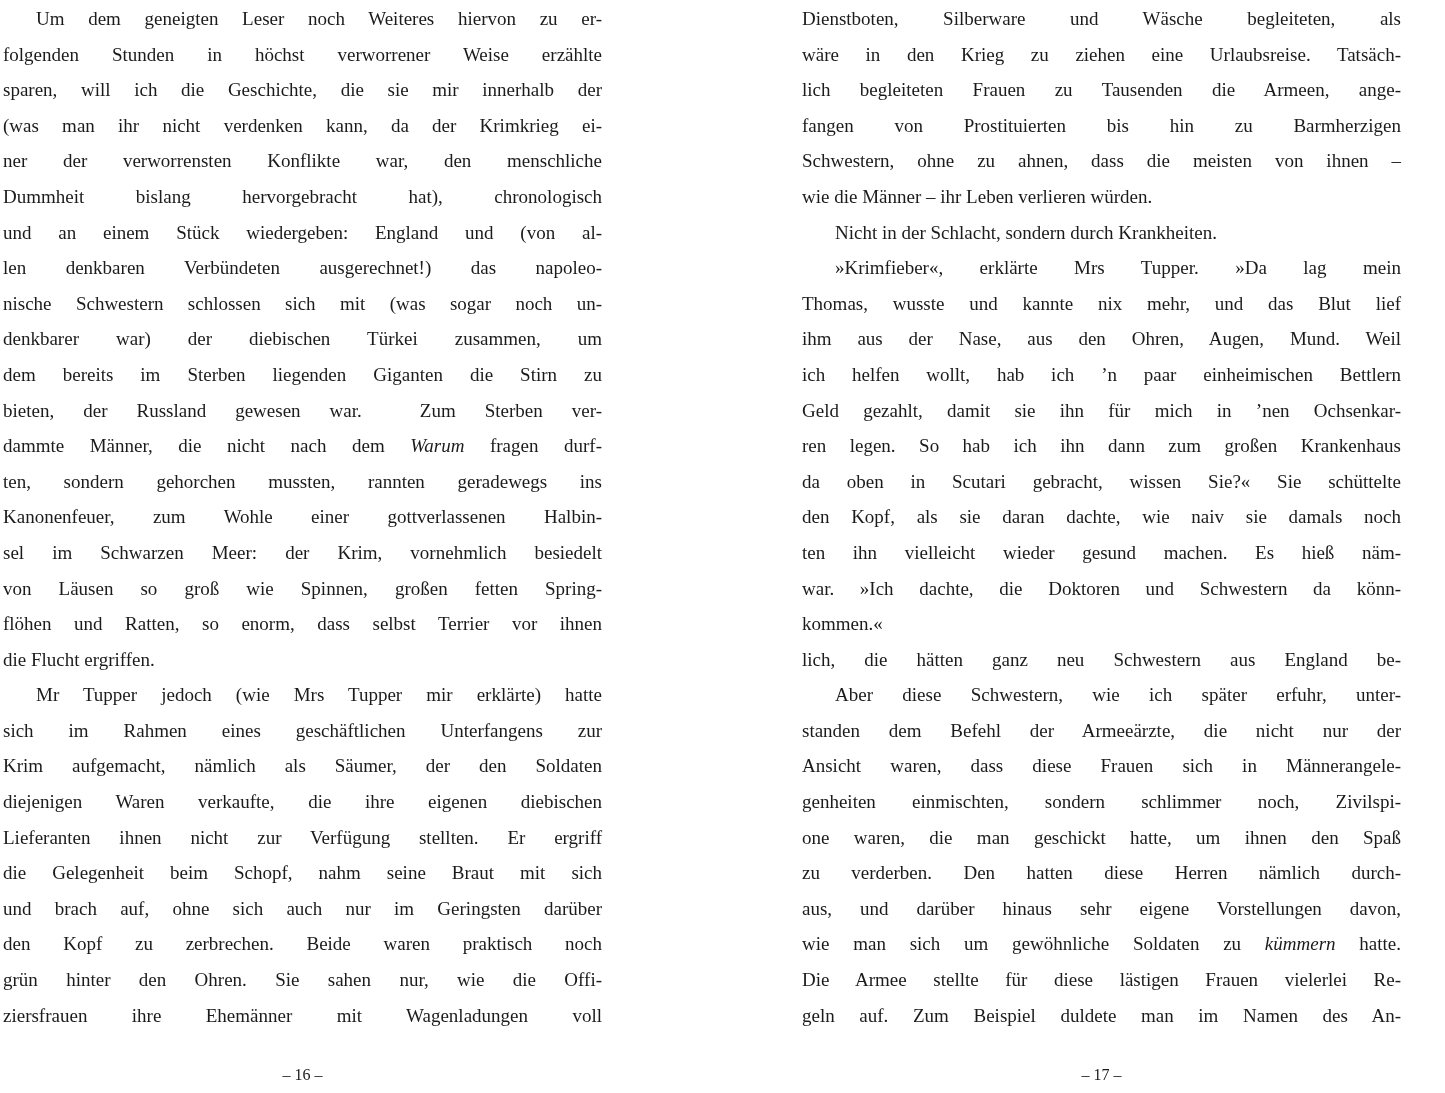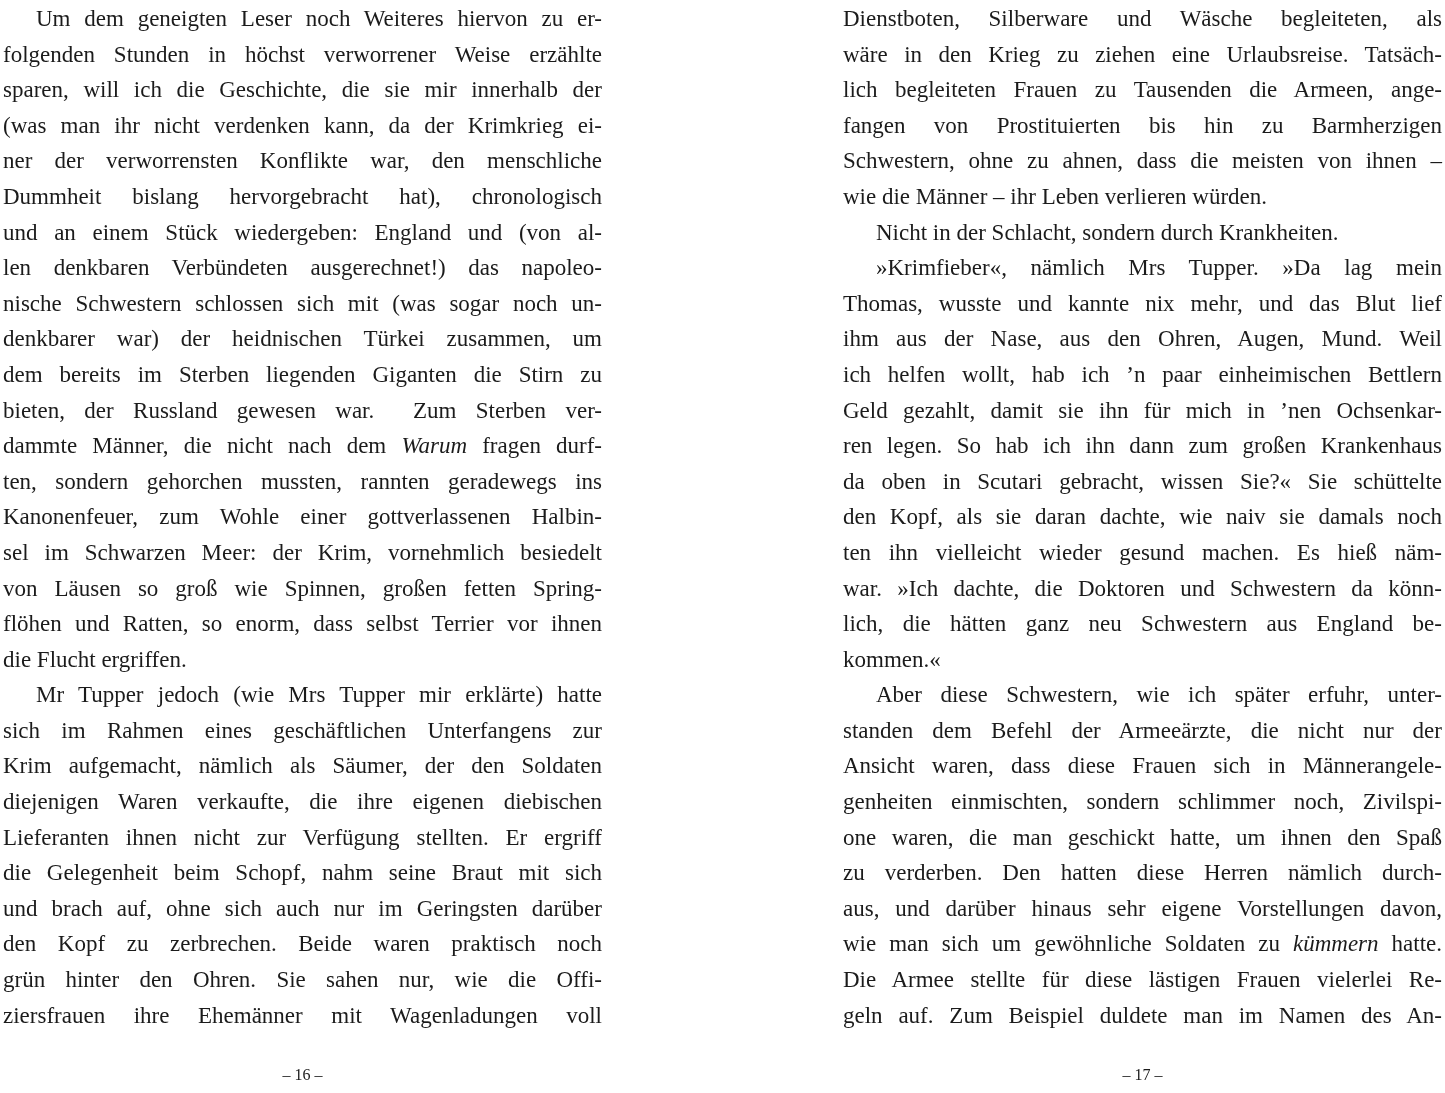--- a/index.html
+++ b/index.html
@@ -14,24 +14,24 @@
     overflow: hidden;
     font-family: "Liberation Serif", "DejaVu Serif", serif;
     color: #1b1b1b;
   }
   .page {
     position: absolute;
     top: 1px;
     width: 599px;
   }
   .page.left  { left: 3px; }
-  .page.right { left: 843px; font-family: Liberation Serif, serif; }
+  .page.right { left: 802px; font-family: Liberation Serif, serif; }
 
   .line {
-    font-size: 23px;
+    font-size: 19px;
     line-height: 35.6px;
     height: 35.6px;
     text-align: justify;
     text-align-last: justify;
     white-space: normal;
   }
   .line.indent { text-indent: 33px; }
   .line.parend { text-align-last: left; }
   .line i { font-style: italic; }
 
@@ -54,21 +54,21 @@
     <div class="page-text">
         <div class="line indent"><span>Um dem geneigten Leser noch Weiteres hiervon zu er-</span></div>
         <div class="line"><span>folgenden Stunden in höchst verworrener Weise erzählte</span></div>
         <div class="line"><span>sparen, will ich die Geschichte, die sie mir innerhalb der</span></div>
         <div class="line"><span>(was man ihr nicht verdenken kann, da der Krimkrieg ei-</span></div>
         <div class="line"><span>ner der verworrensten Konflikte war, den menschliche</span></div>
         <div class="line"><span>Dummheit bislang hervorgebracht hat), chronologisch</span></div>
         <div class="line"><span>und an einem Stück wiedergeben: England und (von al-</span></div>
         <div class="line"><span>len denkbaren Verbündeten ausgerechnet!) das napoleo-</span></div>
         <div class="line"><span>nische Schwestern schlossen sich mit (was sogar noch un-</span></div>
-        <div class="line"><span>denkbarer war) der heidnischen Türkei zusammen, um</span></div>
+        <div class="line"><span>denkbarer war) der diebischen Türkei zusammen, um</span></div>
         <div class="line"><span>dem bereits im Sterben liegenden Giganten die Stirn zu</span></div>
         <div class="line"><span>bieten, der Russland gewesen war.&nbsp; Zum Sterben ver-</span></div>
         <div class="line"><span>dammte Männer, die nicht nach dem </span><i>Warum</i><span> fragen durf-</span></div>
         <div class="line"><span>ten, sondern gehorchen mussten, rannten geradewegs ins</span></div>
         <div class="line"><span>Kanonenfeuer, zum Wohle einer gottverlassenen Halbin-</span></div>
         <div class="line"><span>sel im Schwarzen Meer: der Krim, vornehmlich besiedelt</span></div>
         <div class="line"><span>von Läusen so groß wie Spinnen, großen fetten Spring-</span></div>
         <div class="line"><span>flöhen und Ratten, so enorm, dass selbst Terrier vor ihnen</span></div>
         <div class="line parend"><span>die Flucht ergriffen.</span></div>
         <div class="line indent"><span>Mr Tupper jedoch (wie Mrs Tupper mir erklärte) hatte</span></div>
@@ -87,32 +87,32 @@
 
   <section class="page right">
     <div class="page-text">
         <div class="line"><span>Dienstboten, Silberware und Wäsche begleiteten, als</span></div>
         <div class="line"><span>wäre in den Krieg zu ziehen eine Urlaubsreise. Tatsäch-</span></div>
         <div class="line"><span>lich begleiteten Frauen zu Tausenden die Armeen, ange-</span></div>
         <div class="line"><span>fangen von Prostituierten bis hin zu Barmherzigen</span></div>
         <div class="line"><span>Schwestern, ohne zu ahnen, dass die meisten von ihnen –</span></div>
         <div class="line parend"><span>wie die Männer – ihr Leben verlieren würden.</span></div>
         <div class="line indent parend"><span>Nicht in der Schlacht, sondern durch Krankheiten.</span></div>
-        <div class="line indent"><span>»Krimfieber«, nämlich Mrs Tupper. »Da lag mein</span></div>
+        <div class="line indent"><span>»Krimfieber«, erklärte Mrs Tupper. »Da lag mein</span></div>
         <div class="line"><span>Thomas, wusste und kannte nix mehr, und das Blut lief</span></div>
         <div class="line"><span>ihm aus der Nase, aus den Ohren, Augen, Mund. Weil</span></div>
         <div class="line"><span>ich helfen wollt, hab ich ’n paar einheimischen Bettlern</span></div>
         <div class="line"><span>Geld gezahlt, damit sie ihn für mich in ’nen Ochsenkar-</span></div>
         <div class="line"><span>ren legen. So hab ich ihn dann zum großen Krankenhaus</span></div>
         <div class="line"><span>da oben in Scutari gebracht, wissen Sie?« Sie schüttelte</span></div>
         <div class="line"><span>den Kopf, als sie daran dachte, wie naiv sie damals noch</span></div>
         <div class="line"><span>ten ihn vielleicht wieder gesund machen. Es hieß näm-</span></div>
         <div class="line"><span>war. »Ich dachte, die Doktoren und Schwestern da könn-</span></div>
+        <div class="line parend"><span>kommen.«</span></div>
         <div class="line"><span>lich, die hätten ganz neu Schwestern aus England be-</span></div>
-        <div class="line parend"><span>kommen.«</span></div>
         <div class="line indent"><span>Aber diese Schwestern, wie ich später erfuhr, unter-</span></div>
         <div class="line"><span>standen dem Befehl der Armeeärzte, die nicht nur der</span></div>
         <div class="line"><span>Ansicht waren, dass diese Frauen sich in Männerangele-</span></div>
         <div class="line"><span>genheiten einmischten, sondern schlimmer noch, Zivilspi-</span></div>
         <div class="line"><span>one waren, die man geschickt hatte, um ihnen den Spaß</span></div>
         <div class="line"><span>zu verderben. Den hatten diese Herren nämlich durch-</span></div>
         <div class="line"><span>aus, und darüber hinaus sehr eigene Vorstellungen davon,</span></div>
         <div class="line"><span>wie man sich um gewöhnliche Soldaten zu </span><i>kümmern</i><span> hatte.</span></div>
         <div class="line"><span>Die Armee stellte für diese lästigen Frauen vielerlei Re-</span></div>
         <div class="line"><span>geln auf. Zum Beispiel duldete man im Namen des An-</span></div>

